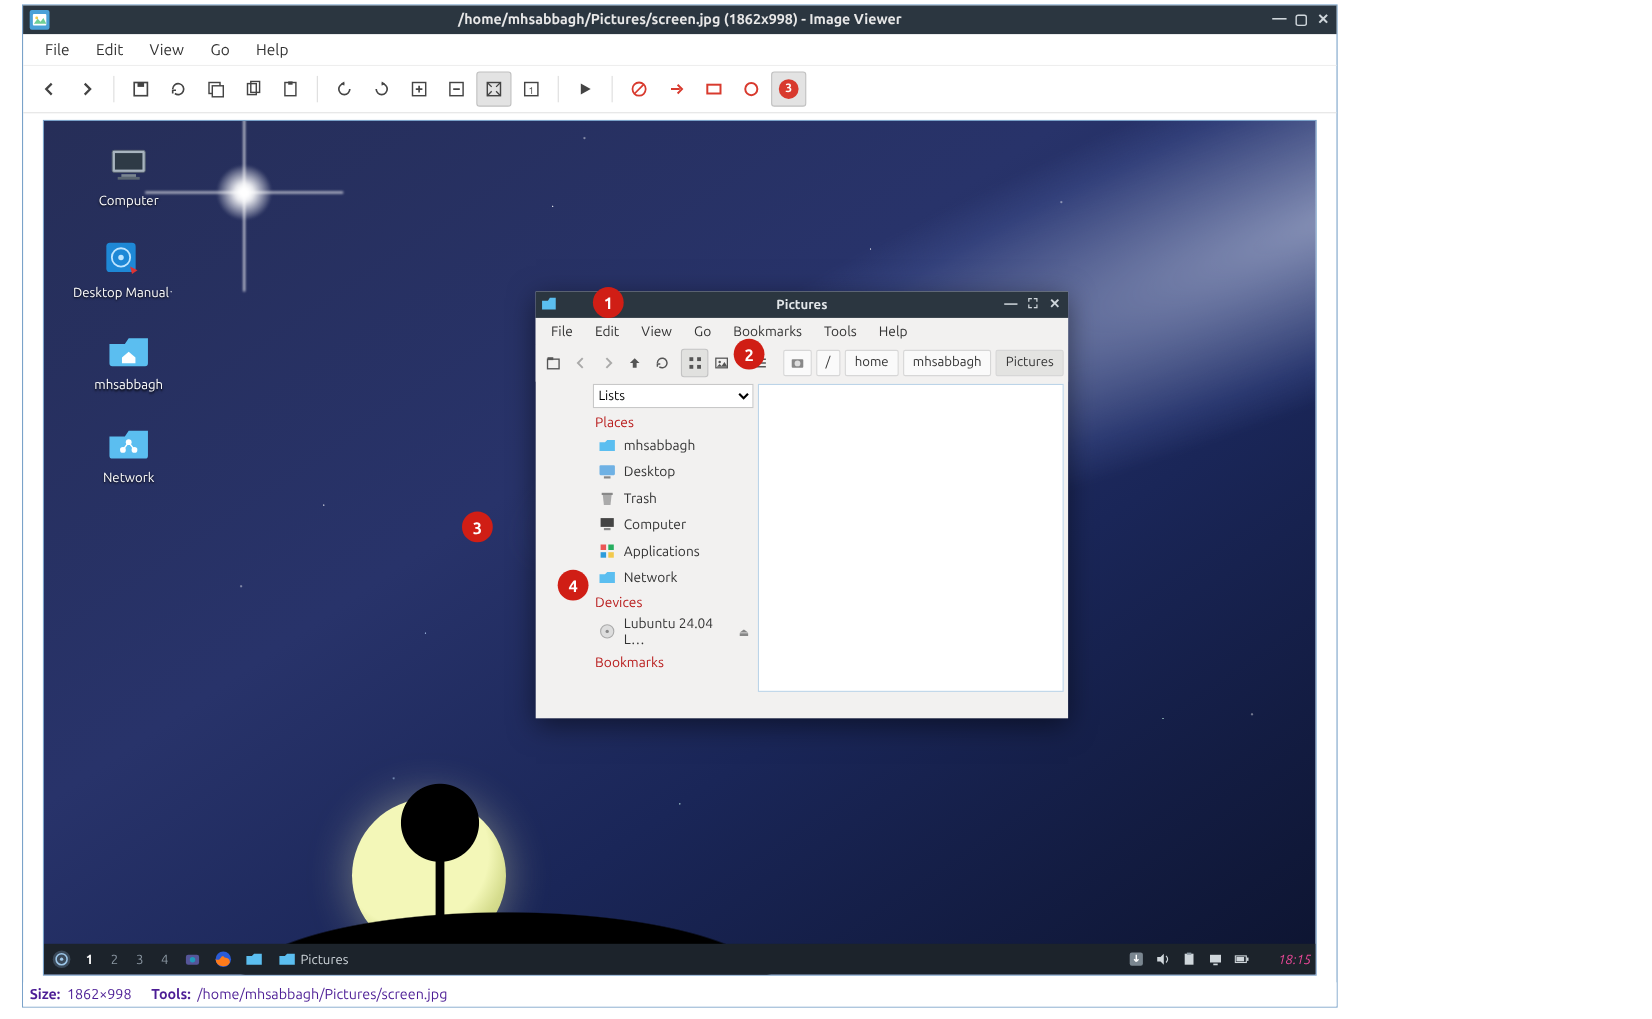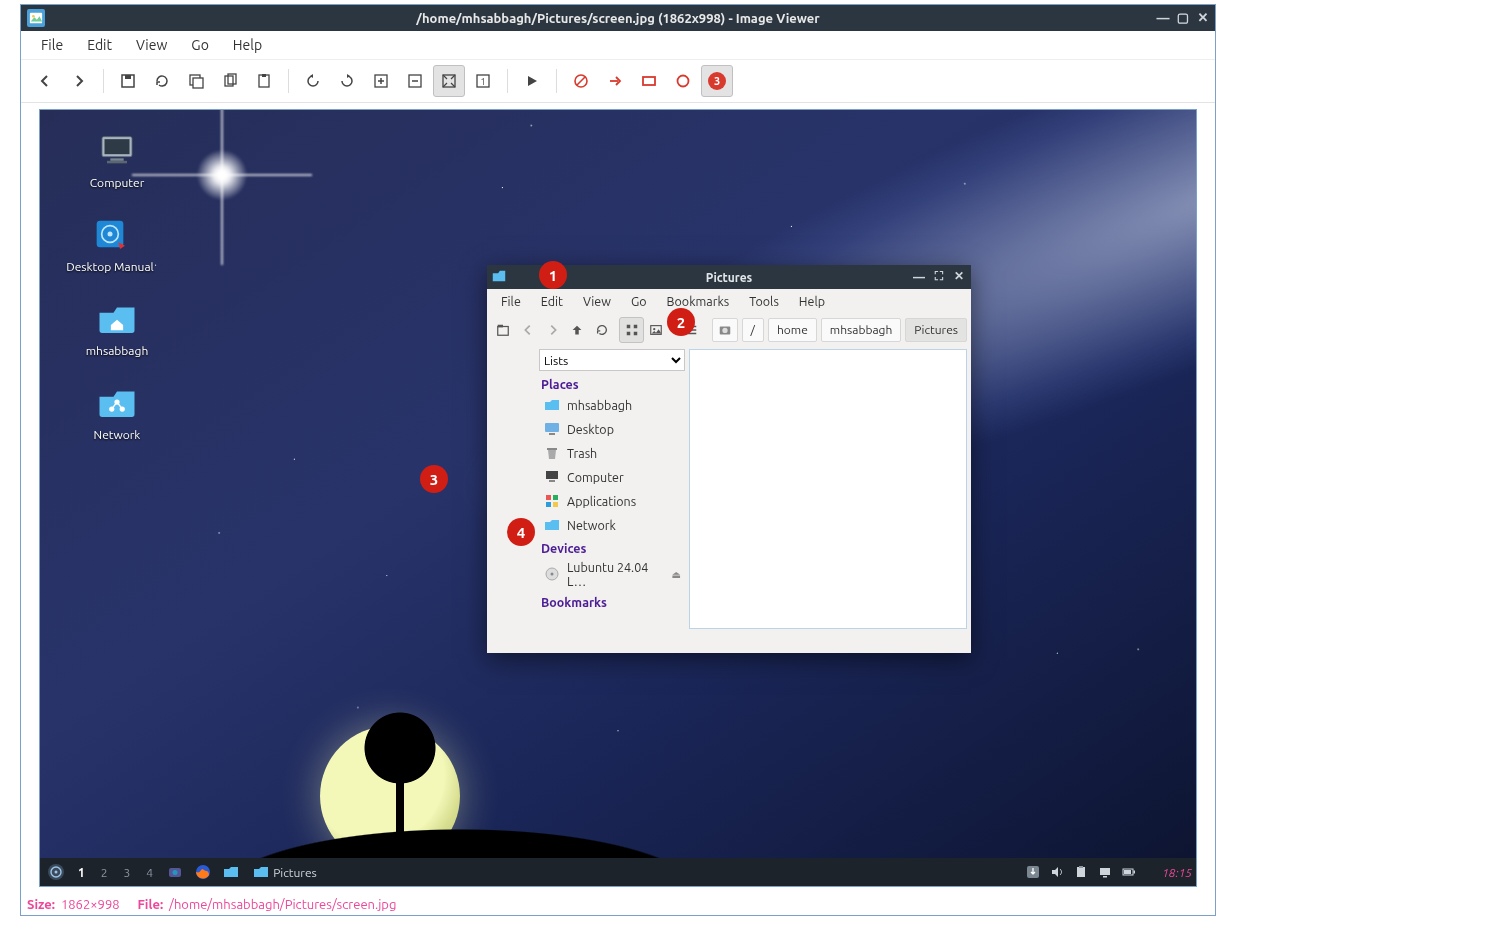--- a/index.html
+++ b/index.html
@@ -69,39 +69,39 @@
   .fm-tb .tb { width:28px; height:26px; display:flex; align-items:center; justify-content:center; border:1px solid transparent; border-radius:3px; cursor:pointer; color:#555; }
   .fm-tb .tb.active{ background:#e1e1df; border-color:#c3c3c3; }
   .fm-tb .tb.disabled{ opacity:.45; }
   .crumb { display:flex; gap:4px; margin-left:8px; }
   .crumb .c { padding:4px 8px; background:#fafafa; border:1px solid #d7d7d7; border-radius:2px; font-size:12px; color:#333; cursor:pointer; }
   .crumb .c.active{ background:#e3e3e1; }
   .crumb .root{ width:26px; padding:4px 4px; display:flex; align-items:center; justify-content:center; }
   .fm-body { position:absolute; top:82px; bottom:22px; left:0; right:0; display:flex;margin-left:48px; }
   .side { width:154px; background:#f2f1f0; display:flex; flex-direction:column; font-size:12.5px; color:#333; }
   .side select{ margin:2px 4px; font-size:12px; height:22px; border:1px solid #c8c8c8; background:#fff; }
-  .side .hdr { padding:4px 6px 2px; font-weight:bold; color:#4c1d95; }
+  .side .hdr { padding:4px 6px 2px; font-weight:normal; color:#b91c1c; }
   .side .row { display:flex; align-items:center; gap:6px; padding:3px 8px; cursor:pointer;}
   .side .row .ic{ width:18px; height:18px; display:flex; align-items:center; justify-content:center; flex-shrink:0; }
   .side .eject{ margin-left:auto; color:#888; font-size:10px; }
   .main { flex:1; background:#fff; border:1px solid #bcd4e8; margin:2px 4px 2px 0;}
   .fm-status { position:absolute; bottom:0; left:0; right:0; height:22px; display:flex; align-items:center; justify-content:space-between; padding:0 8px; font-size:12px; color:#333; background:#f2f1f0;}
   
   
   .taskbar { position:absolute; left:0; right:0; bottom:0; height:28px; background:#1c232b; display:flex; align-items:center; color:#cfd6db; font-size:12px; padding:0 4px;}
   .taskbar .tb-l { display:flex; align-items:center; gap:4px; }
   .taskbar .wsnum { padding:2px 6px; color:#8b97a2; cursor:pointer;}
   .taskbar .wsnum.active{ color:#fff; font-weight:bold;}
   .taskbar .applaunch { width:22px; height:22px; display:flex; align-items:center; justify-content:center; cursor:pointer; margin:0 1px;}
   .taskbar .taskbtn { display:flex; align-items:center; gap:4px; padding:2px 6px; cursor:pointer; }
   .taskbar .tb-r { margin-left:auto; display:flex; align-items:center; gap:6px; }
   .taskbar .tray { width:18px; height:18px; display:flex; align-items:center; justify-content:center;}
   
   
-  .viewer-status { position:absolute; left:0; right:0; bottom:0; height:22px; display:flex; align-items:center; gap:6px; padding:0 6px; font-size:13px; color:#ec4899; background:#fff; }
+  .viewer-status { position:absolute; left:0; right:0; bottom:0; height:22px; display:flex; align-items:center; gap:6px; padding:0 6px; font-size:13px; color:#4c1d95; background:#fff; }
   .viewer-status b{ font-weight:bold; }
 </style>
 </head>
 <body>
 
 <div class="outer-wrap">
 
   <div class="viewer-title">
     <span class="ticon">
       <svg viewBox="0 0 16 16" width="14" height="14">
@@ -533,17 +533,17 @@
         <span style="width:12px"></span>
         <span style="color:#ec4899;font-style:italic;">18:15</span>
       </div>
     </div>
   </div>
 
   <div class="viewer-status">
     <b>Size:</b>
     <span>1862×998</span>
     <span style="width:6px"></span>
-    <b>File:</b>
+    <b>Tools:</b>
     <span>/home/mhsabbagh/Pictures/screen.jpg</span>
   </div>
 
 </div>
 
 </body></html>

